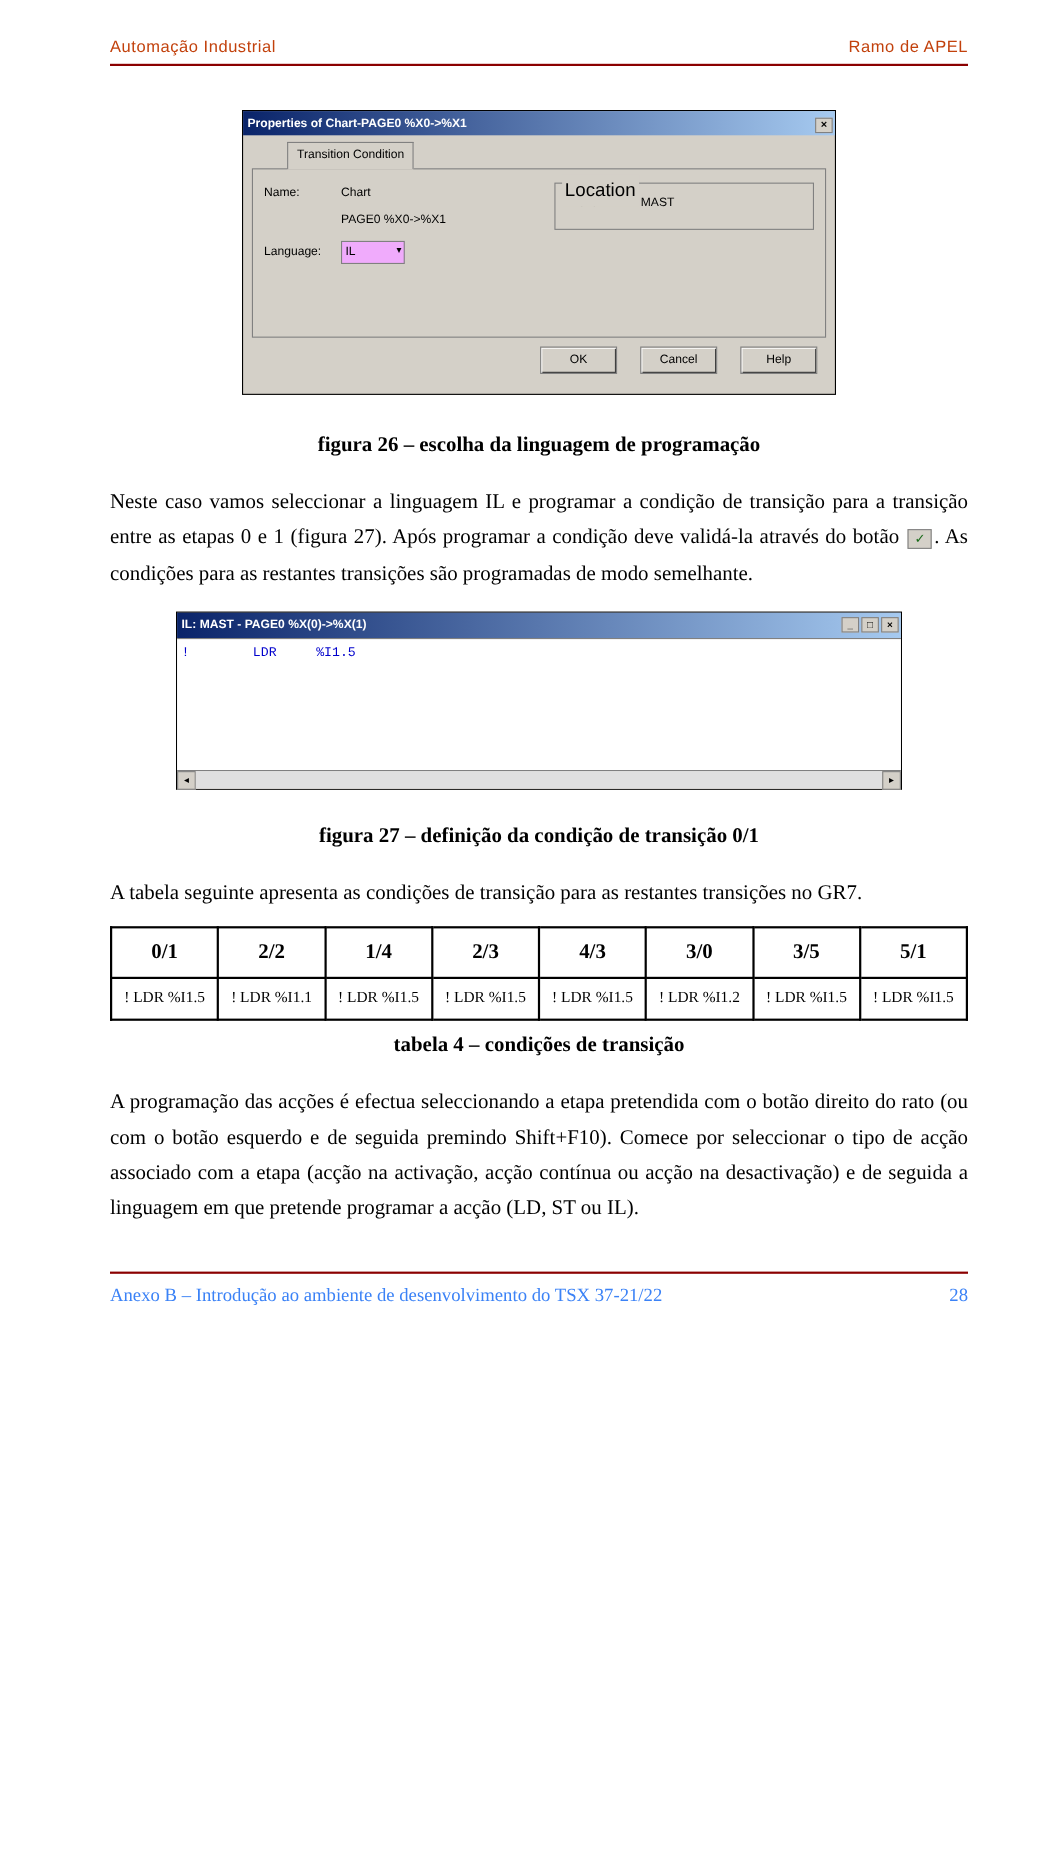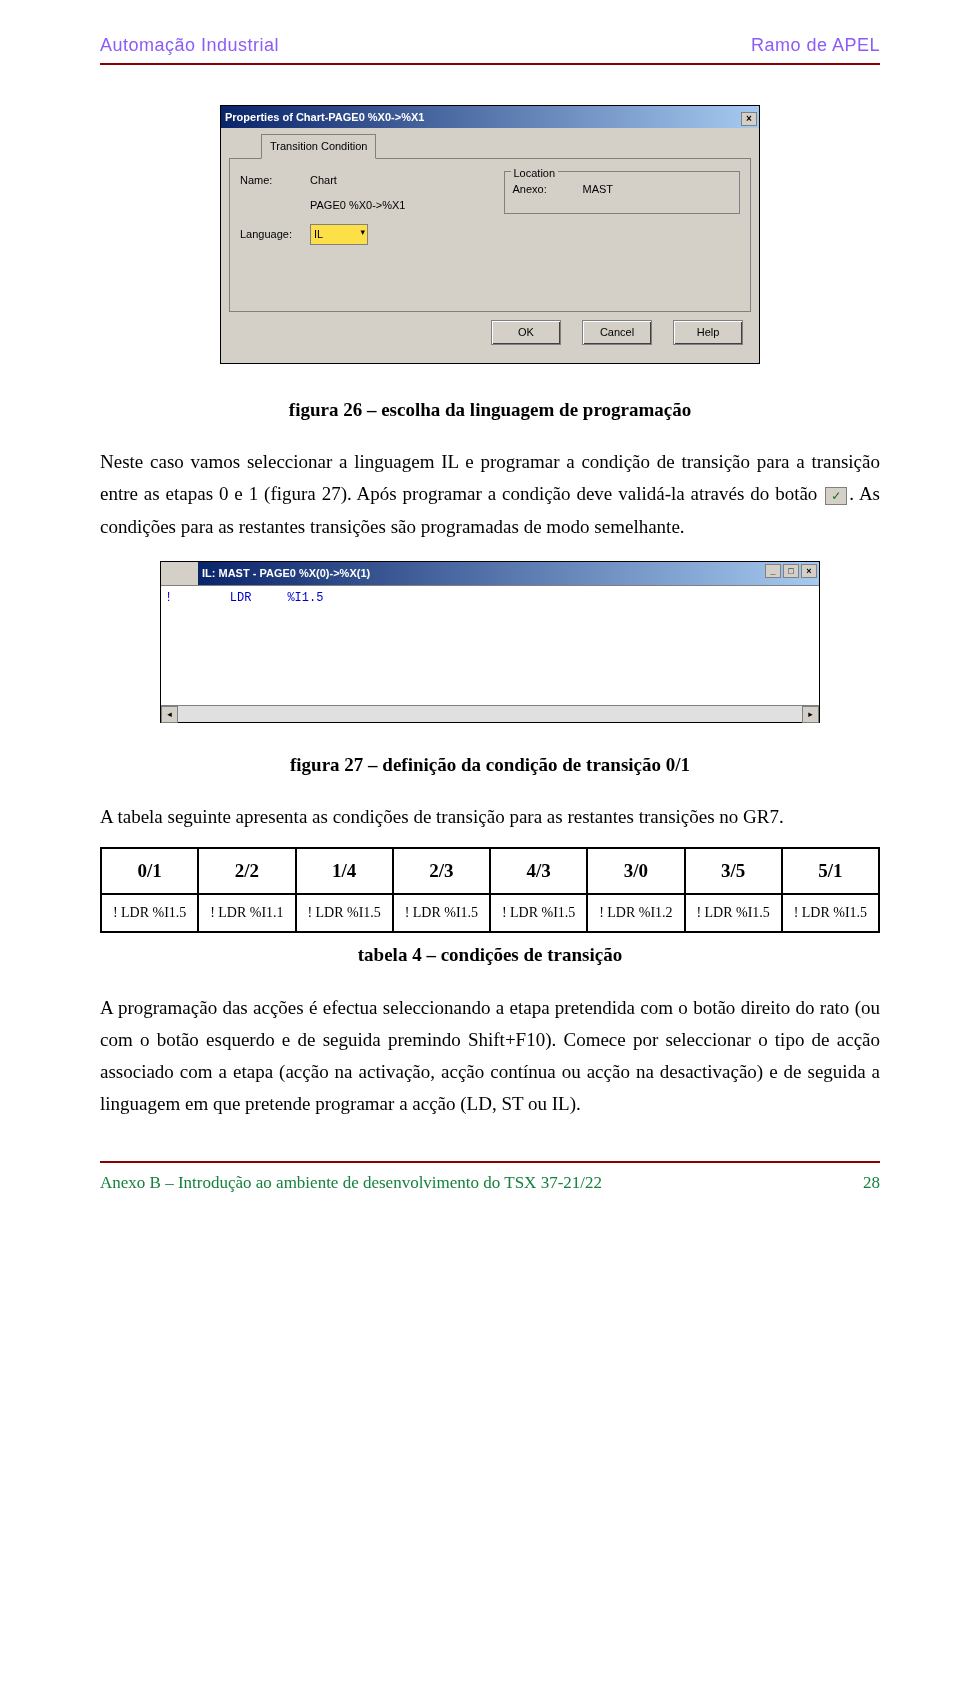--- a/index.html
+++ b/index.html
@@ -11,40 +11,40 @@
     background: #fff;
     margin: 0;
     padding: 30px 80px 20px 100px;
     width: 960px;
     text-align: justify;
   }
   .header-row {
     display: flex;
     justify-content: space-between;
     font-family: Verdana, Arial, sans-serif;
-    font-size: 18px;
+    font-size: 15px;
     letter-spacing: 0.5px;
-    color: #8b5cf6;
+    color: #c2410c;
     margin-bottom: 2px;
   }
   .header-rule {
     border: 0;
     border-top: 2px solid #8b0000;
     margin: 0 0 40px 0;
   }
   .footer-rule {
     border: 0;
     border-top: 2px solid #8b0000;
     margin: 40px 0 6px 0;
   }
   .footer-row {
     display: flex;
     justify-content: space-between;
     font-size: 17px;
-    color: #15803d;
+    color: #3b82f6;
   }
 
   
   .dialog {
     width: 540px;
     margin: 0 auto 30px auto;
     background: #d4d0c8;
     border: 1px solid #000;
     font-family: Tahoma, Arial, sans-serif;
     font-size: 11px;
@@ -99,25 +99,25 @@
     border: 1px solid #808080;
     padding: 8px 8px 8px 8px;
     margin-top: 4px;
     position: relative;
   }
   .fieldset .legend {
     position: absolute;
     top: -8px; left: 6px;
     background: #d4d0c8;
     padding: 0 3px;
-    font-size: 11px;
+    font-size: 17px;
   }
   .sel {
     display: inline-block;
-    background: #fde047;
+    background: #f0abfc;
     border: 1px solid #808080;
     font-size: 11px;
     padding: 0 14px 0 3px;
     width: 58px;
     position: relative;
   }
   .sel::after {
     content: "▾";
     position: absolute;
     right: 2px; top: 0;
@@ -154,25 +154,24 @@
     margin: 18px auto 26px auto;
     border: 1px solid #000;
     font-family: Tahoma, Arial, sans-serif;
     font-size: 11px;
     background: #d4d0c8;
   }
   .ed-titlebar {
     background: linear-gradient(to right, #0a246a, #a6caf0);
     color: #fff;
     display: flex;
-    align-items: flex-start;
+    align-items: center;
     justify-content: space-between;
     padding: 2px 2px 2px 4px;
     font-weight: bold;
-    margin-left: 37px;
   }
   .ed-tb-btns { display: flex; gap: 2px; }
   .ed-tb-btn {
     width: 16px; height: 14px;
     background: #d4d0c8;
     border: 1px solid #808080;
     text-align: center;
     line-height: 12px;
     font-size: 9px;
     color: #000;

